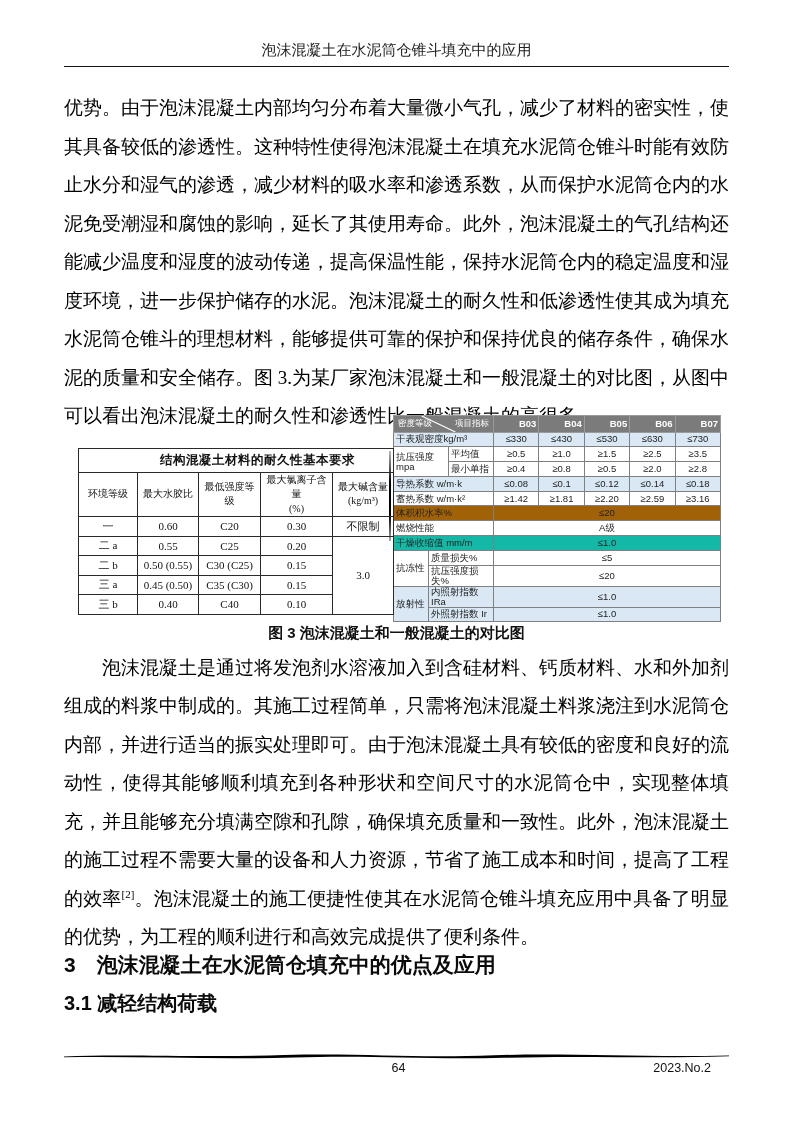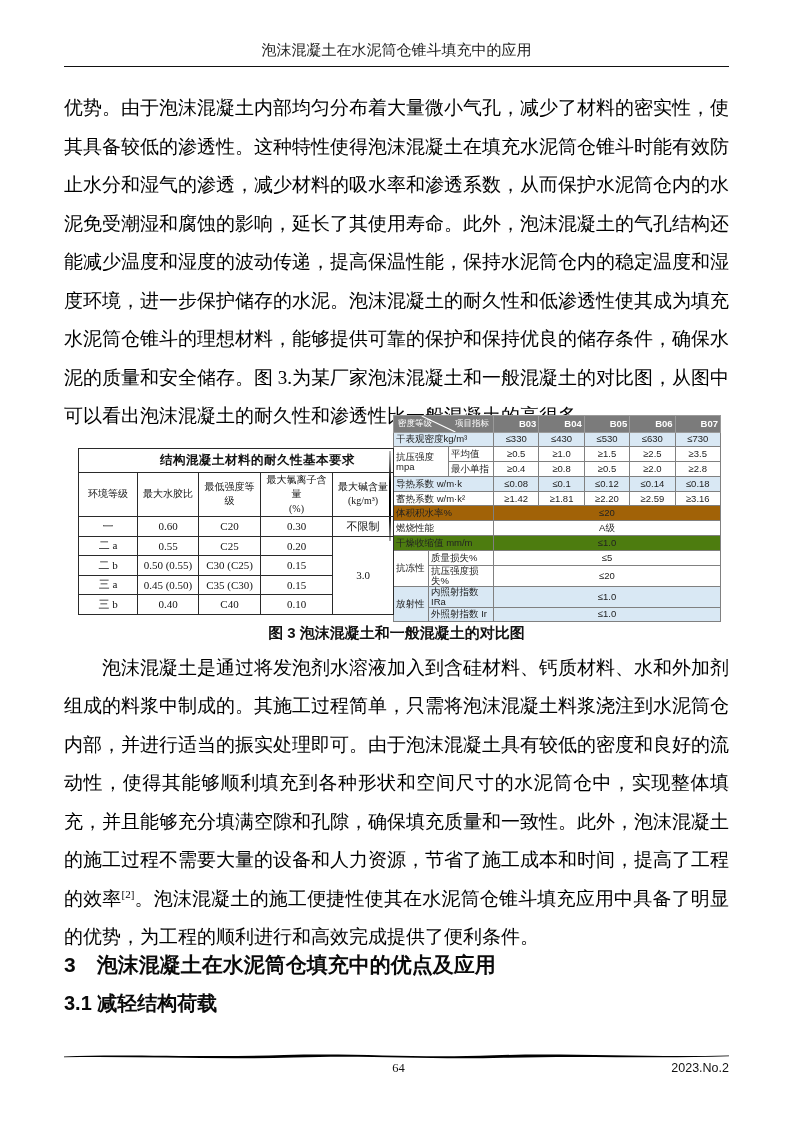--- a/index.html
+++ b/index.html
@@ -86,22 +86,22 @@
   .h-3  { font-size: 21px; line-height: 27px; margin: -6px 0 0 0; }
   .h-31 { font-size: 20px; line-height: 26px; margin: 12px 0 0 0; }
 
   .page-footer { position: absolute; left: 64px; right: 64px; top: 1052px; }
   .footer-line svg { display: block; width: 665px; height: 8px; }
   .footer-meta {
     position: relative; height: 18px; margin-top: 1px;
     font-family: "Liberation Sans", "DejaVu Sans", sans-serif;
     font-size: 12.5px; color: #111;
   }
-  .footer-meta .page-num { position: absolute; left: 4px; right: 0; text-align: center; font-family: Liberation Serif, serif; }
-  .footer-meta .issue { position: absolute; right: 0; }
+  .footer-meta .page-num { position: absolute; left: 4px; right: 0; text-align: center; }
+  .footer-meta .issue { position: absolute; right: 18px; }
 </style>
 </head>
 <body>
 
 <div class="page">
 
   <div class="header-title">泡沫混凝土在水泥筒仓锥斗填充中的应用</div>
   <hr class="header-rule">
 
   <p class="para">优势。由于泡沫混凝土内部均匀分布着大量微小气孔，减少了材料的密实性，使其具备较低的渗透性。这种特性使得泡沫混凝土在填充水泥筒仓锥斗时能有效防止水分和湿气的渗透，减少材料的吸水率和渗透系数，从而保护水泥筒仓内的水泥免受潮湿和腐蚀的影响，延长了其使用寿命。此外，泡沫混凝土的气孔结构还能减少温度和湿度的波动传递，提高保温性能，保持水泥筒仓内的稳定温度和湿度环境，进一步保护储存的水泥。泡沫混凝土的耐久性和低渗透性使其成为填充水泥筒仓锥斗的理想材料，能够提供可靠的保护和保持优良的储存条件，确保水泥的质量和安全储存。图 3.为某厂家泡沫混凝土和一般混凝土的对比图，从图中可以看出泡沫混凝土的耐久性和渗透性比一般混凝土的高很多。</p>
@@ -178,21 +178,21 @@
               <td class="val">≥3.16</td>
             </tr>
             <tr style="background: #a16207;">
               <td colspan="3" class="label">体积积水率%</td>
               <td colspan="5" class="val">≤20</td>
             </tr>
             <tr>
               <td colspan="3" class="label">燃烧性能</td>
               <td colspan="5" class="val">A级</td>
             </tr>
-            <tr style="background: #4d7c0f;">
+            <tr style="background: #14b8a6;">
               <td colspan="3" class="label">干燥收缩值 mm/m</td>
               <td colspan="5" class="val">≤1.0</td>
             </tr>
             <tr>
               <td colspan="1" rowspan="2" class="group">抗冻性</td>
               <td colspan="2" class="label">质量损失%</td>
               <td colspan="5" class="val">≤5</td>
             </tr>
             <tr>
               <td colspan="2" class="label">抗压强度损失%</td>

